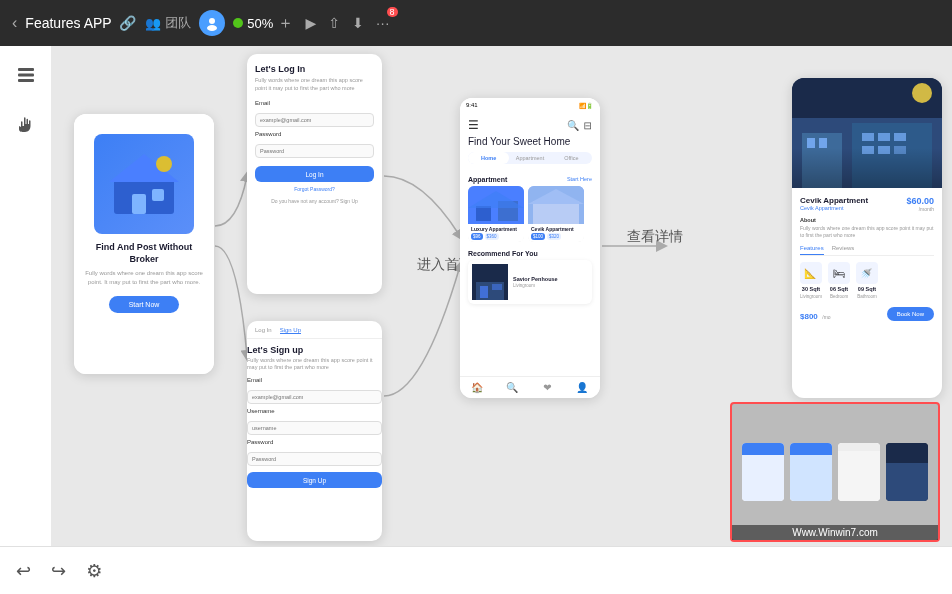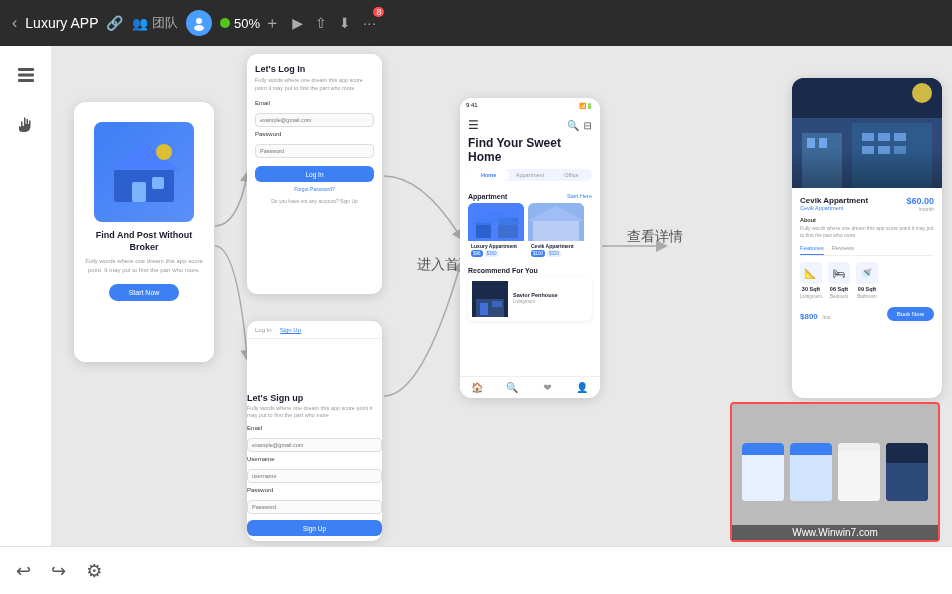--- a/index.html
+++ b/index.html
@@ -57,21 +57,21 @@
     }
 
     
     .flow-svg { position: absolute; top: 0; left: 0; width: 100%; height: 100%; pointer-events: none; }
 
     
     .mockup { position: absolute; background: #fff; border-radius: 8px; box-shadow: 0 2px 12px rgba(0,0,0,0.15); overflow: hidden; }
 
     
     .splash-screen {
-      left: 22px; top: 56px; width: 140px; height: 260px;
+      left: 22px; top: 68px; width: 140px; height: 260px;
       border-radius: 12px;
     }
     .splash-inner { width: 100%; height: 100%; background: #fff; padding: 8px; display: flex; flex-direction: column; align-items: center; }
     .splash-house { width: 100px; height: 100px; margin: 12px auto 8px; background: linear-gradient(135deg, #3d7ff5 0%, #5b8ff9 100%); border-radius: 8px; display: flex; align-items: center; justify-content: center; font-size: 40px; }
     .splash-title { font-size: 9px; font-weight: 700; color: #1a1a2e; text-align: center; line-height: 1.3; margin-bottom: 4px; }
     .splash-desc { font-size: 6px; color: #999; text-align: center; line-height: 1.4; margin-bottom: 10px; }
     .splash-btn { background: #3d7ff5; color: #fff; border-radius: 12px; padding: 5px 20px; font-size: 7px; border: none; cursor: pointer; }
 
     
     .login-screen { left: 195px; top: 8px; width: 135px; height: 240px; border-radius: 10px; }
@@ -82,33 +82,33 @@
     .form-input { width: 100%; height: 14px; border: 1px solid #ddd; border-radius: 4px; padding: 0 4px; font-size: 5.5px; color: #999; background: #fafafa; }
     .login-btn { width: 100%; height: 16px; background: #3d7ff5; border-radius: 6px; display: flex; align-items: center; justify-content: center; color: #fff; font-size: 6.5px; margin-top: 8px; cursor: pointer; }
     .forgot { text-align: center; font-size: 5px; color: #3d7ff5; margin-top: 4px; cursor: pointer; }
     .login-divider { text-align: center; font-size: 5px; color: #999; margin: 6px 0 3px; }
 
     
     .register-screen { left: 195px; top: 275px; width: 135px; height: 220px; border-radius: 10px; }
     .reg-header { display: flex; gap: 8px; padding: 6px 8px 4px; border-bottom: 1px solid #eee; font-size: 6px; }
     .reg-tab { color: #999; }
     .reg-tab.active { color: #3d7ff5; border-bottom: 1.5px solid #3d7ff5; }
-    .reg-inner { padding: 6px 0; margin-top: 48px; }
+    .reg-inner { padding: 6px 0; }
     .reg-title { font-size: 9px; font-weight: 700; color: #1a1a2e; margin-bottom: 2px; }
     .reg-sub { font-size: 5.5px; color: #999; margin-bottom: 6px; line-height: 1.3; }
 
     
     .home-screen { left: 408px; top: 52px; width: 140px; height: 300px; border-radius: 12px; overflow: hidden; }
     .home-status-bar { height: 14px; background: #fff; display: flex; align-items: center; justify-content: space-between; padding: 0 6px; font-size: 6px; }
     .home-header { background: #fff; padding: 6px 8px 4px; }
     .home-top-row { display: flex; align-items: center; justify-content: space-between; margin-bottom: 4px; }
     .home-menu { font-size: 12px; color: #333; }
     .home-icons { display: flex; gap: 4px; align-items: center; }
     .home-icon { font-size: 10px; color: #555; }
-    .home-greeting { font-size: 12px; font-weight: 700; color: #1a1a2e; line-height: 1.2; }
+    .home-greeting { font-size: 10px; font-weight: 400; color: #1a1a2e; line-height: 1.2; }
     .home-tabs { display: flex; gap: 0; background: #f0f4ff; border-radius: 8px; margin: 4px 0; overflow: hidden; }
     .home-tab { flex: 1; text-align: center; font-size: 5.5px; padding: 3px 0; color: #999; }
     .home-tab.active { background: #fff; color: #3d7ff5; border-radius: 6px; font-weight: 600; }
     .section-title { font-size: 7px; font-weight: 600; color: #1a1a2e; margin: 4px 0 3px; }
     .section-more { font-size: 5.5px; color: #3d7ff5; }
     .apt-row { display: flex; gap: 4px; padding: 0 8px 4px; overflow: hidden; }
     .apt-card { width: 56px; flex-shrink: 0; border-radius: 6px; overflow: hidden; }
     .apt-img { height: 38px; background: linear-gradient(135deg, #b0c4ff, #5b8ff9); display: flex; align-items: flex-end; }
     .apt-info { background: #fff; padding: 2px 3px; box-shadow: 0 1px 3px rgba(0,0,0,0.1); border-radius: 0 0 4px 4px; }
     .apt-name { font-size: 5px; font-weight: 600; color: #1a1a2e; }
@@ -198,21 +198,21 @@
 
     
     .section-row { display: flex; justify-content: space-between; align-items: center; padding: 0 8px; }
   </style>
 </head>
 <body>
 
 <div class="top-bar">
   <div class="top-bar-left">
     <span class="back-btn">‹</span>
-    <span class="app-title">Luxury APP</span>
+    <span class="app-title">Features APP</span>
     <span class="top-icon">🔗</span>
     <div class="team-btn">
       <span>👥</span>
       <span>团队</span>
     </div>
     <div class="avatar">
       <svg width="16" height="16" viewBox="0 0 16 16">
           <circle cx="8" cy="6" r="3" fill="#fff"></circle>
           <ellipse cx="8" cy="13" rx="5" ry="3" fill="#fff"></ellipse>
         </svg>

